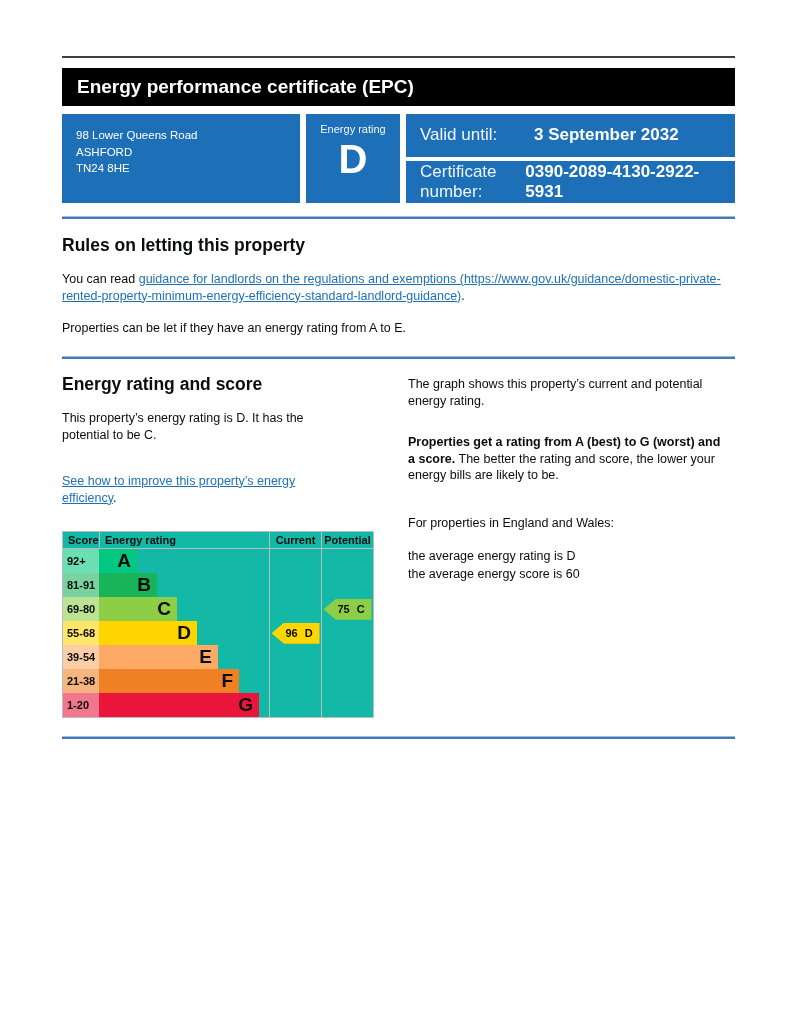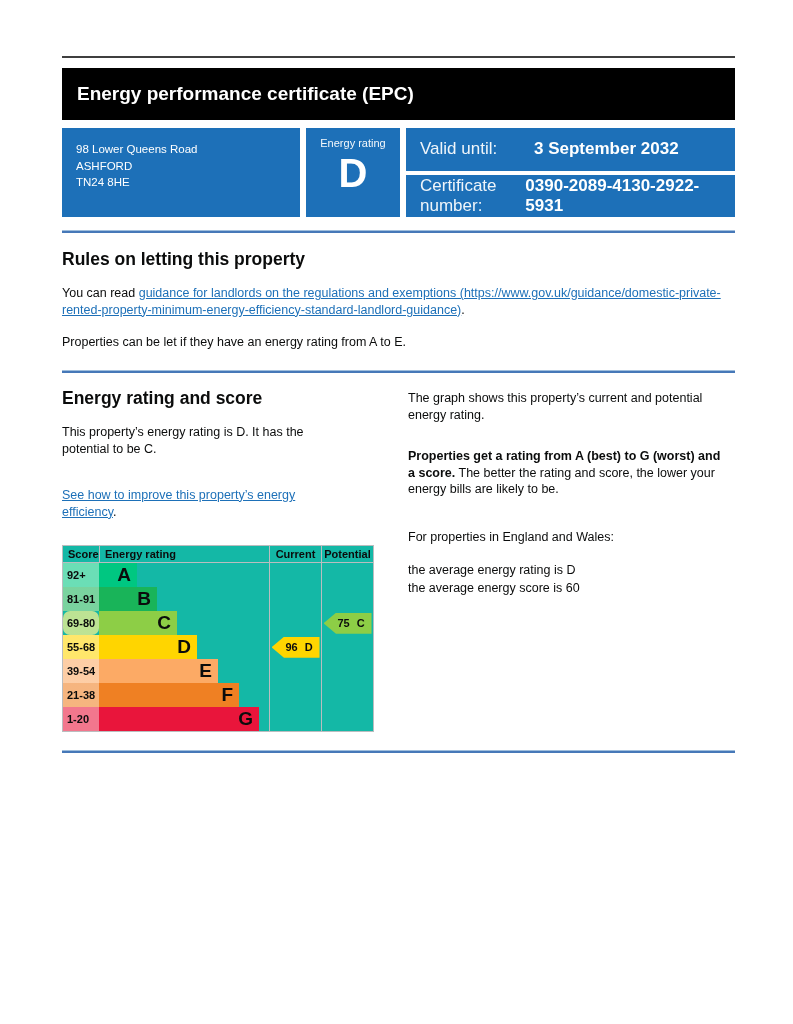--- a/index.html
+++ b/index.html
@@ -8,21 +8,21 @@
     width: 793px; height: 1024px;
     font-family: "Liberation Sans", sans-serif;
     color: #0b0c0c;
     overflow: hidden;
   }
   .page { padding: 0 58px 0 62px; }
 
   .top-rule { margin-top: 56px; height: 2px; background: #3f3f3f; }
 
   .black-bar {
-    margin-top: 10px; height: 52px; background: #000;
+    margin-top: 10px; height: 38px; background: #000;
     display: flex; align-items: center; padding-left: 15px;
   }
   .black-bar h1 { color: #fff; font-size: 19px; font-weight: bold; }
 
   .summary-row { margin-top: 8px; display: flex; gap: 6px; height: 89px; }
   .blue-box { background: #1d70b8; color: #fff; }
   .address-box { width: 238px; padding: 13px 14px; font-size: 11.5px; line-height: 1.45; }
   .rating-box { width: 94px; text-align: center; padding-top: 9px; }
   .rating-box .rating-label { font-size: 11px; color: rgba(255,255,255,0.95); }
   .rating-box .rating-letter { font-size: 40px; font-weight: bold; line-height: 1.1; margin-top: 2px; }
@@ -153,21 +153,21 @@
             </div>
             <div class="band-row">
               <div class="score-cell" style="background: linear-gradient(rgba(255, 255, 255, 0.42), rgba(255, 255, 255, 0.42)), rgb(25, 180, 89);">81-91</div>
               <div class="rating-cell">
                 <div class="band-bar" style="width: 58px; background: rgb(25, 180, 89);">B</div>
               </div>
               <div class="cp-cell"></div>
               <div class="cp-cell"></div>
             </div>
             <div class="band-row">
-              <div class="score-cell" style="background: linear-gradient(rgba(255, 255, 255, 0.42), rgba(255, 255, 255, 0.42)), rgb(141, 206, 70); border-radius: 7px;">69-80</div>
+              <div class="score-cell" style="background: linear-gradient(rgba(255, 255, 255, 0.42), rgba(255, 255, 255, 0.42)), rgb(141, 206, 70);">69-80</div>
               <div class="rating-cell">
                 <div class="band-bar" style="width: 78px; background: rgb(141, 206, 70);">C</div>
               </div>
               <div class="cp-cell"></div>
               <div class="cp-cell">
                 <div class="arrow" style="background: rgb(141, 206, 70);">
                   <span>75</span>
                   <span>C</span>
                 </div>
               </div>

